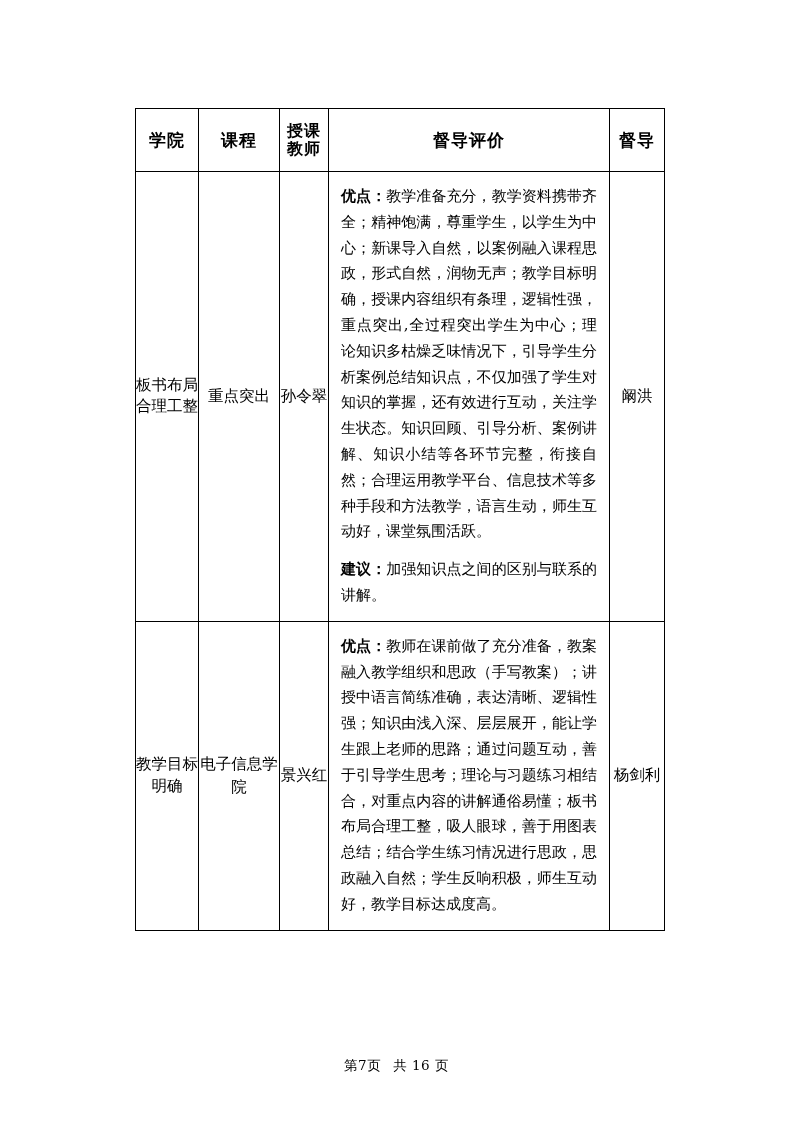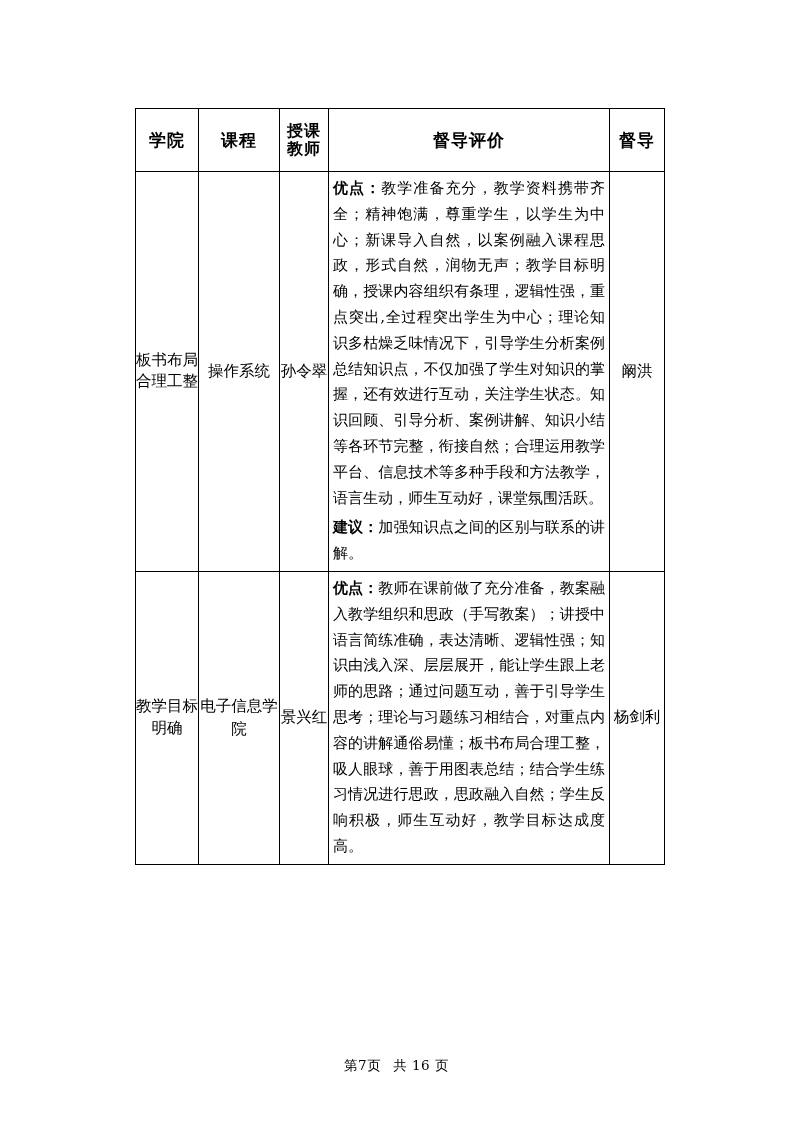--- a/index.html
+++ b/index.html
@@ -75,21 +75,21 @@
     font-size: 15px;
     line-height: 1.72;
     padding: 7px 8px 9px 8px;
     text-align: justify;
     text-justify: inter-ideograph;
   }
   .cell-eval .lbl {
     font-weight: bold;
   }
   .cell-eval p {
-    margin: 4px;
+    margin: 12px;
   }
   .footer {
     position: absolute;
     left: 0;
     top: 1057px;
     width: 793px;
     text-align: center;
     font-size: 13.5px;
     font-family: "DejaVu Serif", "Liberation Serif", serif;
     letter-spacing: 0.5px;
@@ -106,21 +106,21 @@
       <tr class="hdr">
         <td class="col-college">学院</td>
         <td class="col-course">课程</td>
         <td class="col-teacher teacher-hdr">授课教师</td>
         <td class="col-eval eval-hdr">督导评价</td>
         <td class="col-super">督导</td>
       </tr>
 
       <tr>
         <td class="cell-narrow">板书布局合理工整</td>
-        <td class="cell-vert">操作系统</td>
+        <td class="cell-vert">重点突出</td>
         <td class="cell-narrow">孙令翠</td>
         <td class="cell-eval">
           <p><span class="lbl">优点：</span><span>教学准备充分，教学资料携带齐全；精神饱满，尊重学生，以学生为中心；新课导入自然，以案例融入课程思政，形式自然，润物无声；教学目标明确，授课内容组织有条理，逻辑性强，重点突出,全过程突出学生为中心；理论知识多枯燥乏味情况下，引导学生分析案例总结知识点，不仅加强了学生对知识的掌握，还有效进行互动，关注学生状态。知识回顾、引导分析、案例讲解、知识小结等各环节完整，衔接自然；合理运用教学平台、信息技术等多种手段和方法教学，语言生动，师生互动好，课堂氛围活跃。</span></p>
           <p><span class="lbl">建议：</span><span>加强知识点之间的区别与联系的讲解。</span></p>
         </td>
         <td class="cell-narrow">阚洪</td>
       </tr>
 
       <tr>
         <td class="cell-narrow">教学目标明确</td>

